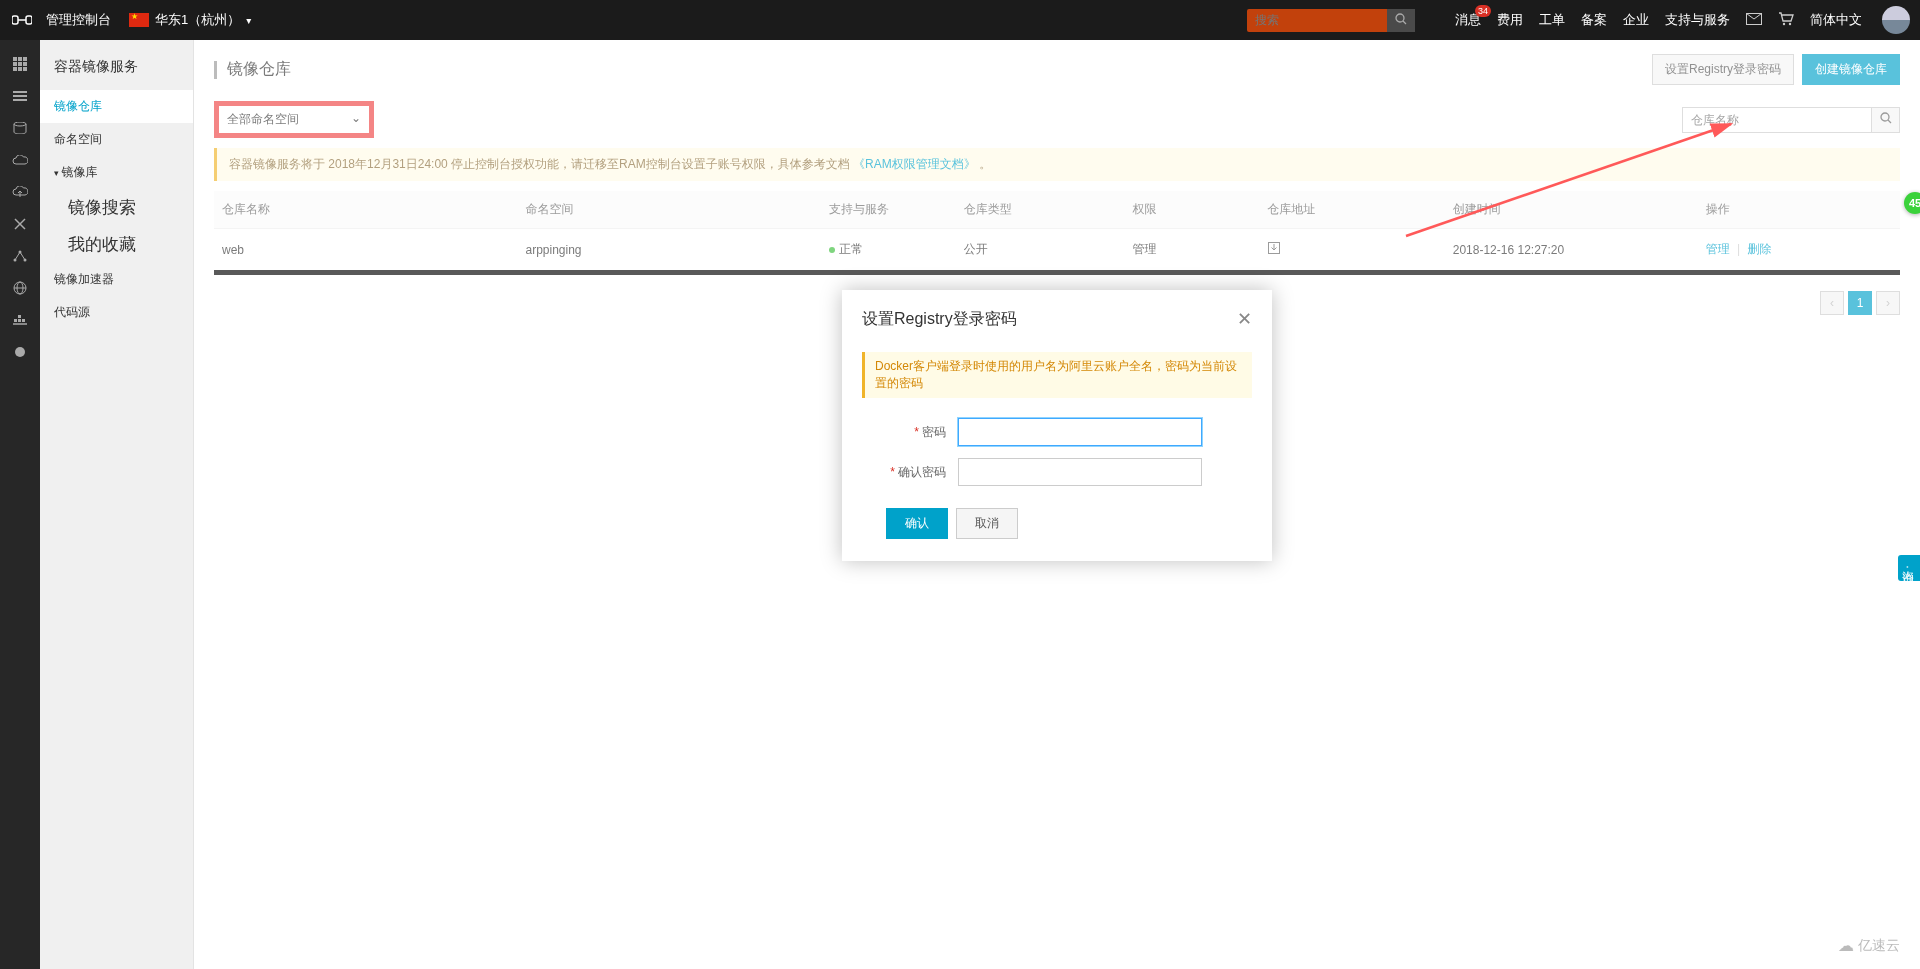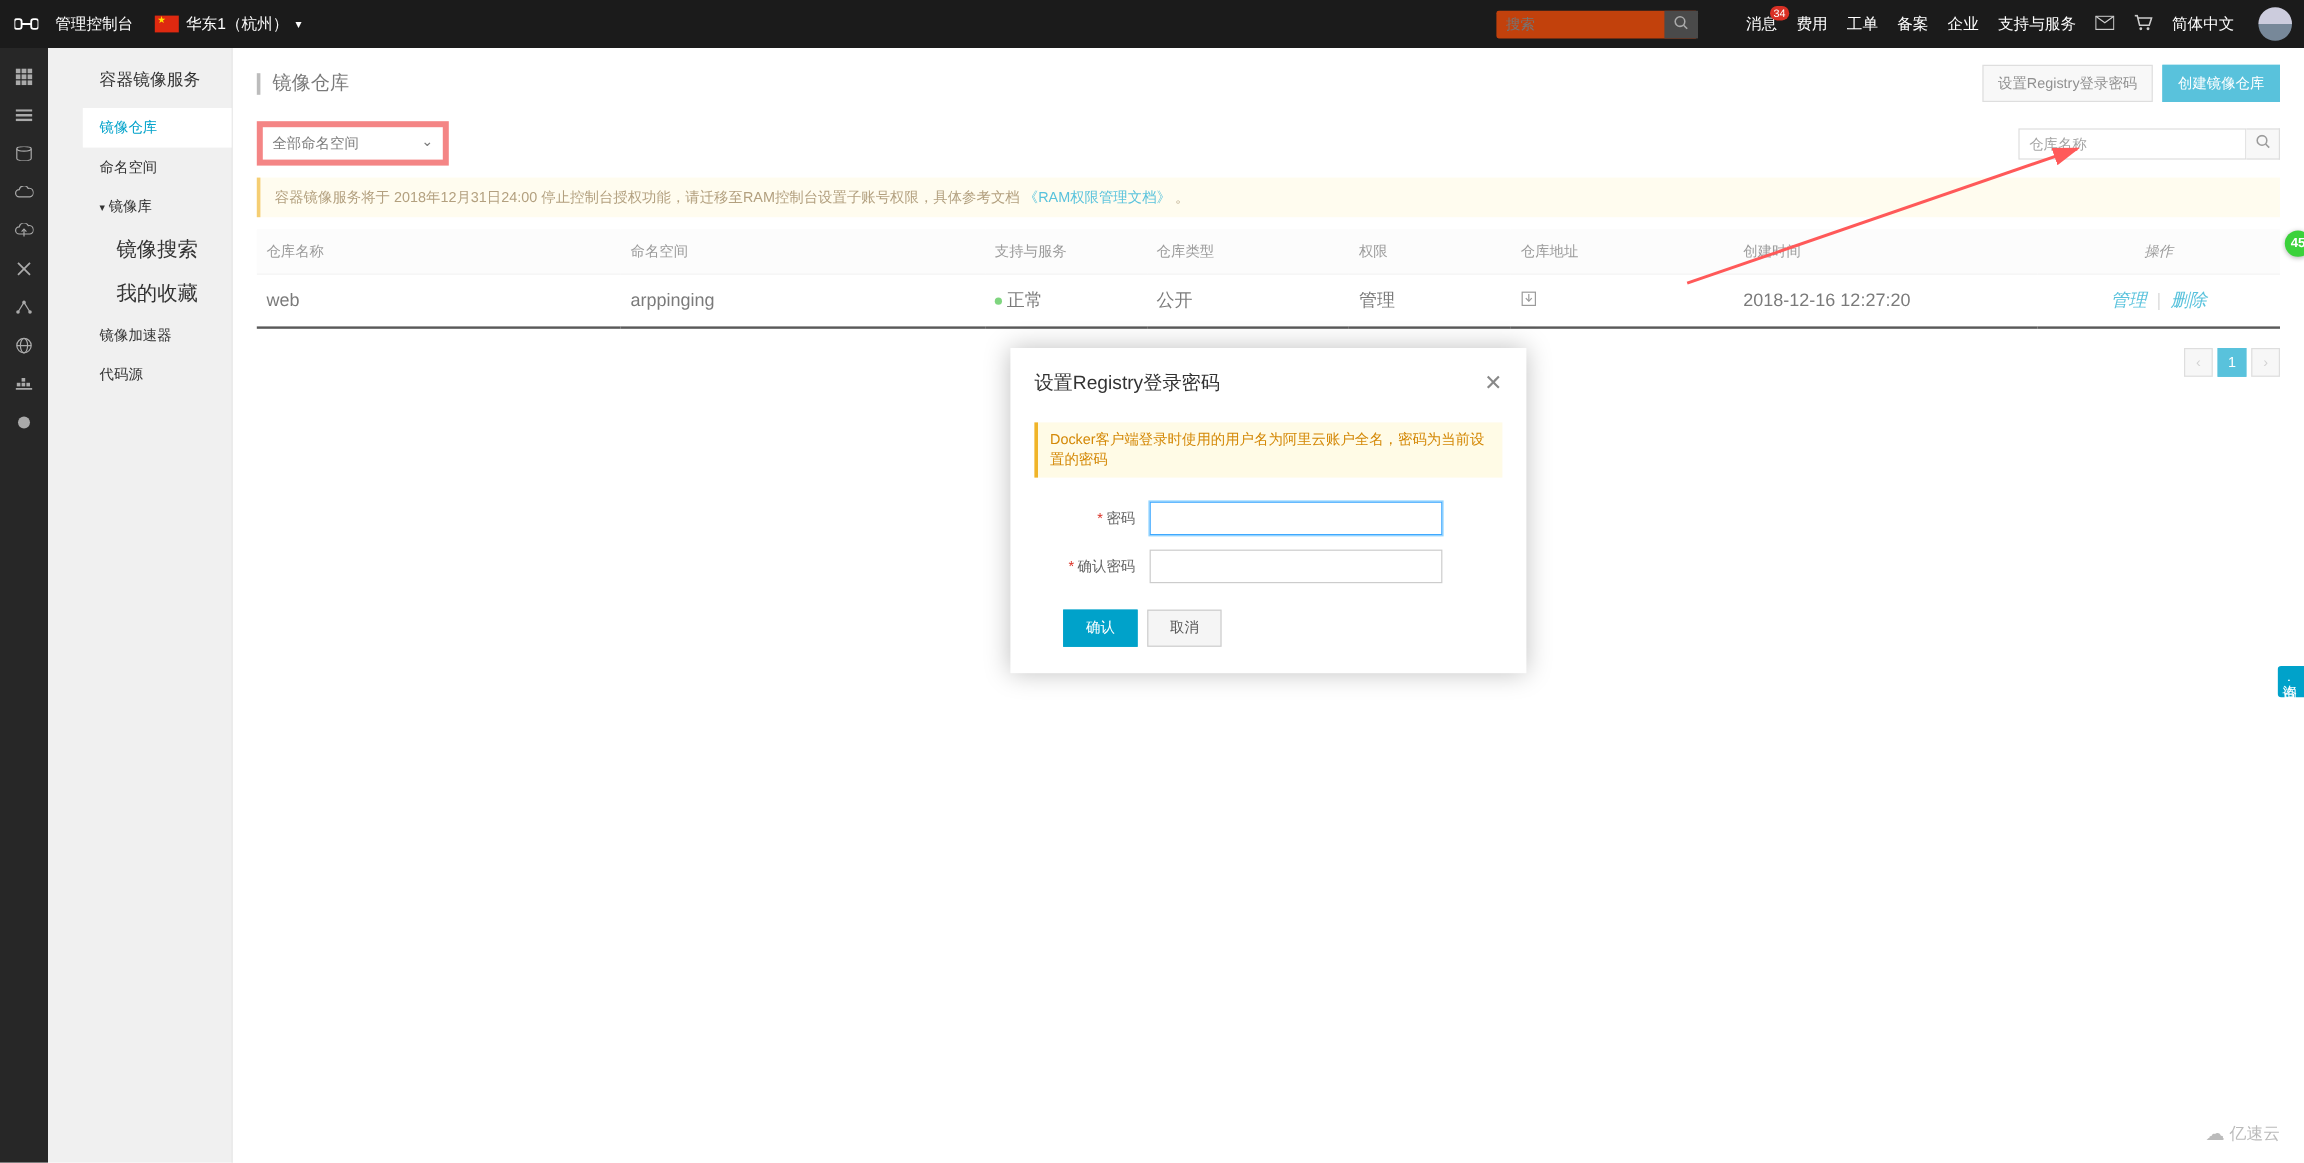--- a/index.html
+++ b/index.html
@@ -18,21 +18,21 @@
 .topbar .search-wrap .search-btn { background: #4a4a4a; padding: 4px 8px; border: none; cursor: pointer; color: #ccc; }
 .topbar .nav-link { margin: 0 8px; font-size: 13px; cursor: pointer; position: relative; }
 .topbar .badge { position: absolute; top: -6px; right: -10px; background: #d93025; color: #fff; font-size: 9px; padding: 0 3px; border-radius: 6px; min-width: 14px; text-align: center; line-height: 12px; }
 .topbar .icon-link { margin: 0 8px; cursor: pointer; color: #ccc; }
 .topbar .avatar { width: 28px; height: 28px; border-radius: 50%; background: linear-gradient(#ccd 50%, #789 50%); margin-left: 12px; cursor: pointer; }
 
 .layout { display: flex; height: calc(100vh - 40px); }
 .iconbar { width: 40px; background: #272727; display: flex; flex-direction: column; align-items: center; padding-top: 8px; }
 .iconbar .ic { width: 40px; height: 32px; display: flex; align-items: center; justify-content: center; color: #999; cursor: pointer; }
 
-.sidebar { width: 154px; background: #f0f0f0; border-right: 1px solid #e3e3e3; padding-top: 18px; padding-left: 29px; }
+.sidebar { width: 154px; background: #f0f0f0; border-right: 1px solid #e3e3e3; padding-top: 18px; }
 .sidebar .title { font-size: 14px; font-weight: 500; padding: 0 14px 14px; }
 .sidebar .nav-item { padding: 8px 14px; font-size: 12px; cursor: pointer; color: #333; }
 .sidebar .nav-item.active { color: #00a2ca; background: #fff; }
 .sidebar .nav-item .caret { margin-right: 3px; font-size: 9px; }
 .sidebar .nav-sub { padding: 7px 14px 7px 28px; font-size: 17px; cursor: pointer; color: #333; }
 
 .main { flex: 1; background: #fff; position: relative; overflow: auto; }
 .page-head { display: flex; align-items: center; padding: 14px 20px 10px; }
 .page-head .bar { width: 3px; height: 18px; background: #999; margin-right: 10px; }
 .page-head h1 { font-size: 16px; font-weight: 500; flex: 1; }
@@ -45,22 +45,22 @@
 .filter-row .spacer { flex: 1; }
 .name-search { display: flex; }
 .name-search input { width: 190px; padding: 5px 8px; border: 1px solid #ccc; font-size: 12px; outline: none; }
 .name-search button { width: 28px; border: 1px solid #ccc; border-left: none; background: #f5f5f5; cursor: pointer; }
 
 .notice { margin: 0 20px 10px; border-left: 3px solid #f0b429; background: #fffbe6; padding: 8px 12px; font-size: 12px; color: #8a6d3b; }
 .notice a { color: #00a2ca; text-decoration: none; }
 
 .table { width: calc(100% - 40px); margin: 0 20px; border-collapse: collapse; }
 .table th { text-align: left; font-weight: 400; color: #666; font-size: 12px; padding: 10px 8px; background: #fafafa; border-bottom: 1px solid #eee; }
-.table td { padding: 12px 8px; font-size: 15px; border-bottom: 2px solid #000000; }
-.table th:last-child, .table td:last-child { text-align: center; font-style: italic; }
+.table td { padding: 12px 8px; font-size: 12px; border-bottom: 5px solid #000000; }
+.table th:last-child, .table td:last-child { text-align: left; }
 .status-dot { width: 6px; height: 6px; background: #3bbf3b; border-radius: 50%; display: inline-block; margin-right: 4px; vertical-align: middle; }
 .row-action { color: #00a2ca; cursor: pointer; }
 .row-sep { color: #ccc; margin: 0 4px; }
 
 .pager { display: flex; justify-content: flex-end; padding: 16px 20px; }
 .pager .pg { width: 24px; height: 24px; border: 1px solid #ccc; margin-left: 4px; display: flex; align-items: center; justify-content: center; font-size: 12px; cursor: pointer; background: #fff; color: #666; }
 .pager .pg.active { background: #00a2ca; border-color: #00a2ca; color: #fff; }
 .pager .pg.disabled { background: #f3f3f3; color: #bbb; cursor: not-allowed; }
 
 .overlay { position: absolute; inset: 0; background: rgba(255,255,255,0.35); display: flex; align-items: flex-start; justify-content: center; padding-top: 250px; }

